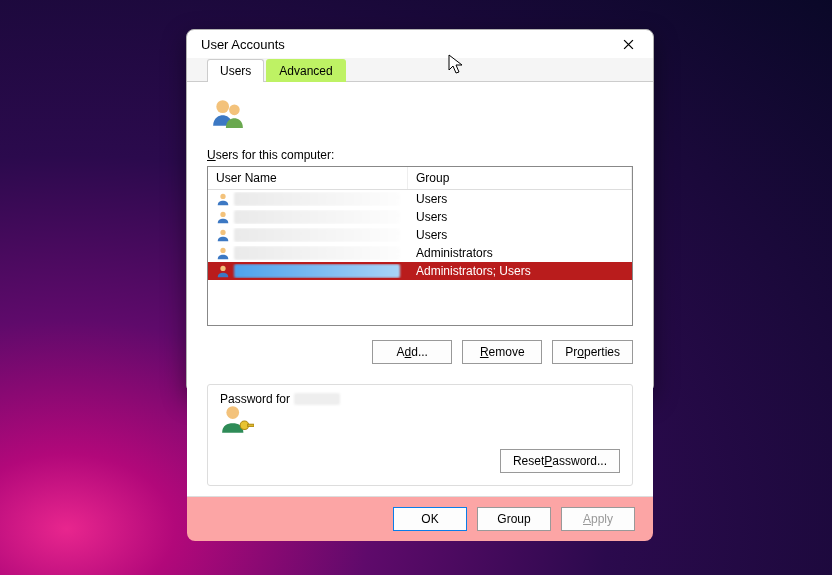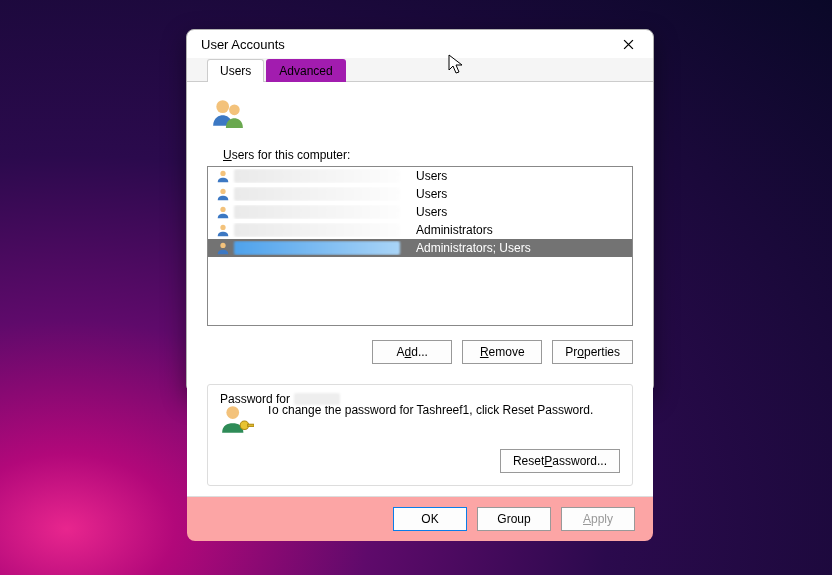--- a/index.html
+++ b/index.html
@@ -34,49 +34,49 @@
   }
   .tabstrip {
     display:flex;
     padding-left: 20px;
     background: #f5f5f5;
     border-bottom: 1px solid #ccc;
     gap: 2px;
   }
   .tab {
     padding: 4px 12px;
-    background:#a21caf;
+    background:#bef264;
     border:1px solid transparent;
     border-bottom:none;
     position:relative; top:1px;
     border-radius: 3px 3px 0 0;
     font-size:12px;
   }
   .tab.active { background:#fff; border-color:#ccc; }
   .content { flex:1; padding: 10px 20px 10px 20px; background:#fff; display:flex; flex-direction:column; }
   .intro { display:flex; gap:10px; align-items:flex-start; padding:4px 4px 12px 4px;}
   .intro .txt { flex:1; line-height:1.3; }
-  .listlabel { margin: 6px 0 4px 16px; }
+  .listlabel { margin: 6px 0 4px 0; }
   .listbox {
     border:1px solid #888; height:160px; background:#fff;
     display:flex; flex-direction:column;
   }
   .listhead {
     display:flex; border-bottom:1px solid #ddd;
     background:#fff; font-weight:400;
   }
   .listhead .col { padding:4px 8px; border-right:1px solid #eee; }
   .col.un { width:200px; }
   .col.gp { flex:1; }
   .rows { flex:1; overflow:auto; }
   .row { display:flex; height:18px; align-items:center; }
   .row .col { padding:0 8px; overflow:hidden; white-space:nowrap; }
   .row .un { display:flex; align-items:center; gap:4px; }
   .row .un .uname { flex:1; height:14px; background:linear-gradient(90deg,#eaeaea,#fdfdfd); border-radius:2px; filter:blur(1px);}
-  .row.sel { background:#737373; color:#fff; }
+  .row.sel { background:#b91c1c; color:#fff; }
   .row.sel .un .uname { background:linear-gradient(90deg,#4ea2ec,#a9d4f7);}
   .btnrow { display:flex; gap:10px; justify-content:flex-end; margin-top:14px; }
   .btn {
     height:24px; min-width:80px; padding:0 12px;
     border:1px solid #999; border-radius:0;
     background:#fdfdfd; font-size:12px;
     display:inline-flex; align-items:center; justify-content:center;
   }
   .btn.default { border-color:#0a7de8; }
   .btn.disabled { color:#999; }
@@ -127,20 +127,24 @@
         <circle cx="11" cy="10" r="6" fill="#f3c27b"></circle>
         <path d="M2 28 C2 20 8 18 11 18 C14 18 20 20 20 28 Z" fill="#3c78c3"></path>
         <circle cx="22" cy="13" r="5" fill="#f3c27b"></circle>
         <path d="M14 30 C14 23 19 21 22 21 C25 21 30 23 30 30 Z" fill="#6aa84f"></path>
       </svg>
     </div>
 
     <div class="listlabel"><u>U</u>sers for this computer:</div>
 
     <div class="listbox">
+      <div class="listhead">
+        <div class="col un">User Name</div>
+        <div class="col gp">Group</div>
+      </div>
       <div class="rows">
         <div class="row">
           <div class="col un">
               <svg class="uicon" viewBox="0 0 16 16">
                 <circle cx="8" cy="5" r="3" fill="#f3c27b"></circle>
                 <path d="M2 15c0-4 3-5 6-5s6 1 6 5z" fill="#3c78c3"></path>
               </svg>
               <span class="uname"></span>
             </div>
           <div class="col gp">Users</div>
@@ -199,21 +203,20 @@
         <span>Password for </span>
         <span class="redacted"></span>
       </div>
       <div class="pwrow">
         <svg width="34" height="34" viewBox="0 0 32 32">
           <circle cx="12" cy="9" r="6" fill="#f3c27b"></circle>
           <path d="M2 28c0-7 5-9 10-9s10 2 10 9z" fill="#2e8b57"></path>
           <circle cx="23" cy="21" r="4" fill="#e8c330" stroke="#b08a10"></circle>
           <rect x="26" y="20" width="6" height="2" fill="#e8c330" stroke="#b08a10"></rect>
         </svg>
-        <div class="pwtxt">To change the password for Tashreef1, click Reset Password.</div>
       </div>
       <div class="pwbtnrow">
         <button class="btn" style="min-width:120px">Reset <u>P</u>assword...</button>
       </div>
     </div>
   </div>
 
   <div class="footer">
     <button class="btn default" style="min-width:74px">OK</button>
     <button class="btn" style="min-width:74px">Group</button>

